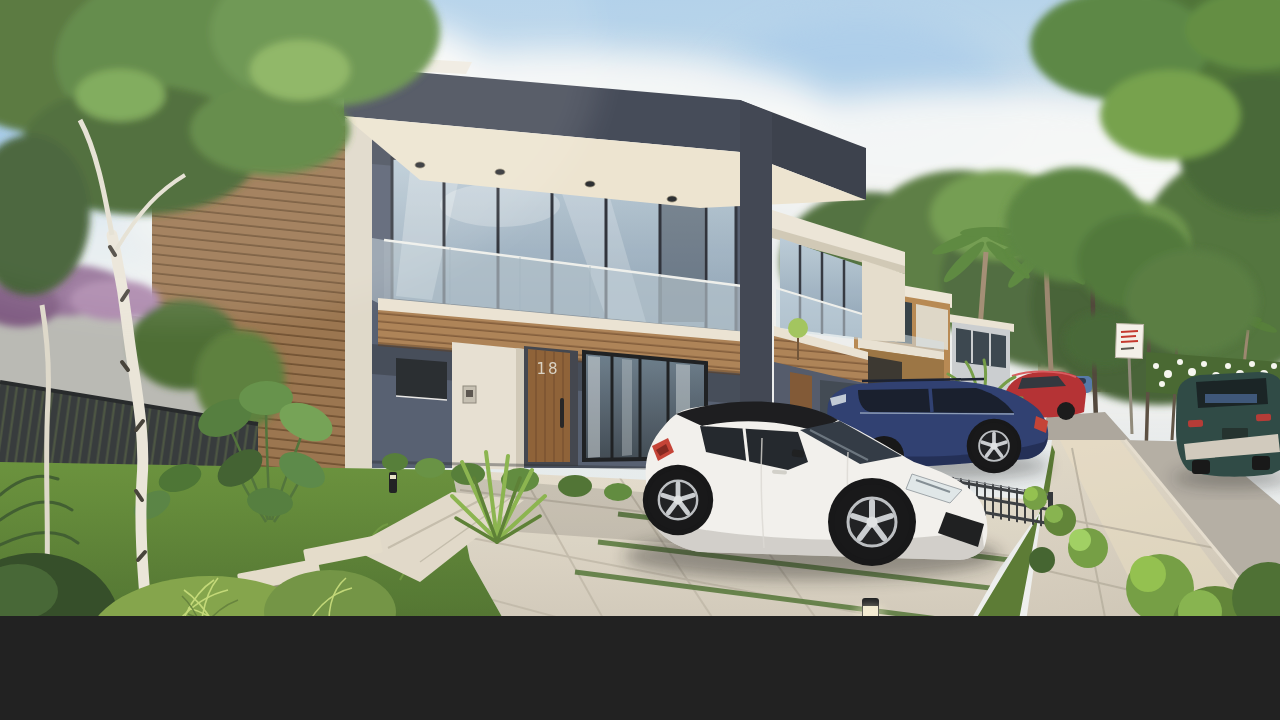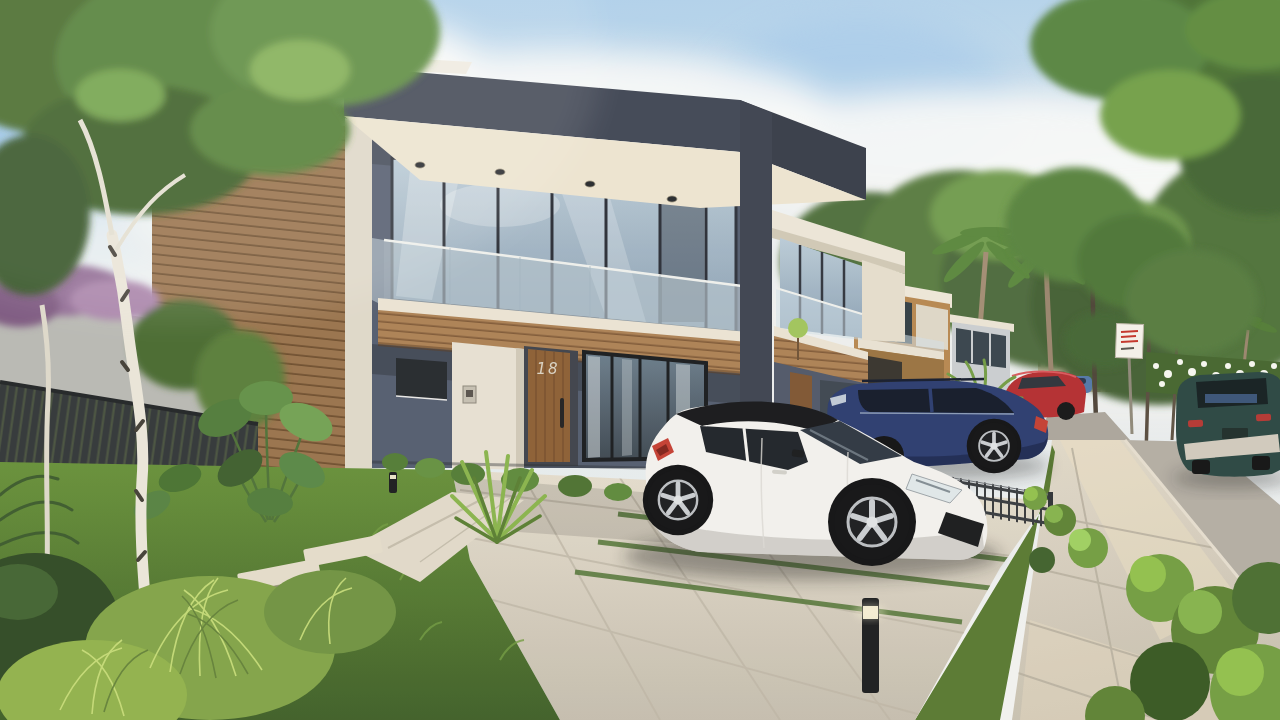--- a/index.html
+++ b/index.html
@@ -1,16 +1,16 @@
 <!DOCTYPE html>
 <html><head>
 <meta charset="utf-8">
 <style>
   html,body{margin:0;padding:0;background:#222;}
-  .scene{position:relative;width:1280px;height:720px;overflow:hidden;background:#dfe8ee;font-style:italic;}
+  .scene{position:relative;width:1280px;height:616px;overflow:hidden;background:#dfe8ee;}
   .scene svg{position:absolute;left:0;top:0;display:block;}
   text{font-family:"DejaVu Sans","Liberation Sans",sans-serif;}
 </style>
 </head>
 <body>
 
 <div class="scene">
 <svg width="1280" height="720" viewBox="0 0 1280 720" xmlns="http://www.w3.org/2000/svg">
 <defs>
   <linearGradient id="skyG" x1="0" y1="0" x2="0.15" y2="1">

